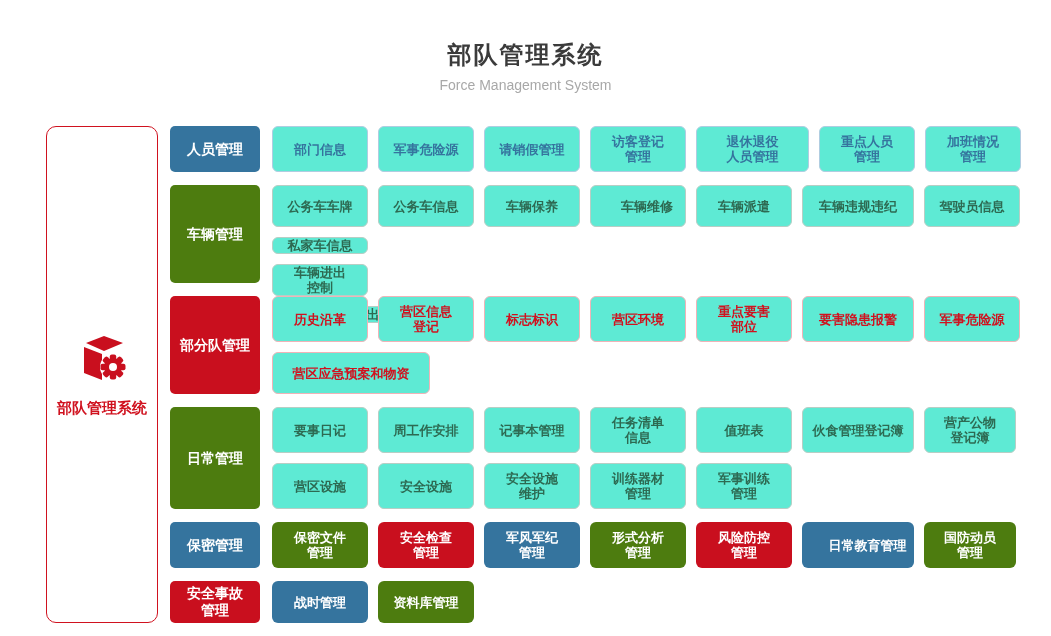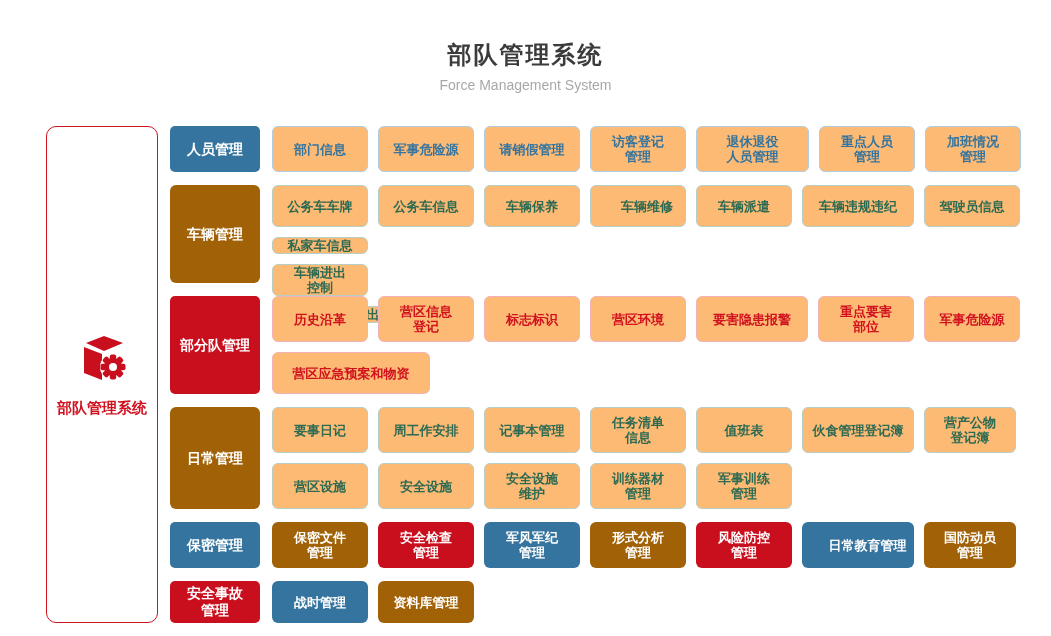--- a/index.html
+++ b/index.html
@@ -22,30 +22,30 @@
   .section{display:flex;gap:12px;margin-bottom:13px;align-items:stretch;}
   .section:last-child{margin-bottom:0;}
   .section-header{
     width:90px;flex:0 0 90px;border-radius:5px;color:#ffffff;font-weight:bold;font-size:14px;
     display:flex;flex-direction:column;align-items:center;justify-content:center;
     text-align:center;line-height:17px;box-sizing:border-box;
   }
   .rows{display:flex;flex-direction:column;gap:10px;flex:1;}
   .row{display:flex;gap:10px;align-items:stretch;}
   .cell{
-    box-sizing:border-box;border:1px solid #ccc;border-radius:6px;background:#fdba74;
+    box-sizing:border-box;border:1px solid #ccc;border-radius:6px;background:#5eead4;
     display:flex;flex-direction:column;align-items:center;justify-content:center;
     text-align:center;font-weight:bold;font-size:13px;line-height:15px;flex:0 0 auto;
   }
   .cell.solid{border:none;color:#ffffff;}
   .c-blue{color:#35749e;border-color:#b0cde1;}
   .c-green{color:#2d6a52;border-color:#b7cec5;}
   .c-red{color:#d0121f;border-color:#f0b3b8;}
   .bg-blue{background:#35749e;}
-  .bg-green{background:#a16207;border-radius:6px;}
+  .bg-green{background:#4d7c0f;}
   .bg-red{background:#c90f1e;}
 </style>
 </head>
 <body>
 
 <div class="header">
   <div class="title">部队管理系统</div>
   <div class="subtitle">Force Management System</div>
 </div>
 
@@ -159,26 +159,26 @@
             <div class="cell c-red" style="width: 96px;">
               <div>营区信息</div>
               <div>登记</div>
             </div>
             <div class="cell c-red" style="width: 96px;">
               <div>标志标识</div>
             </div>
             <div class="cell c-red" style="width: 96px;">
               <div>营区环境</div>
             </div>
+            <div class="cell c-red" style="width: 96px;">
+              <div>重点要害</div>
+              <div>部位</div>
+            </div>
             <div class="cell c-red" style="width: 112px;">
               <div>要害隐患报警</div>
-            </div>
-            <div class="cell c-red" style="width: 96px;">
-              <div>重点要害</div>
-              <div>部位</div>
             </div>
             <div class="cell c-red" style="width: 96px;">
               <div>军事危险源</div>
             </div>
           </div>
           <div class="row" style="height: 42px;">
             <div class="cell c-red" style="width: 158px;">
               <div>营区应急预案和物资</div>
             </div>
           </div>

